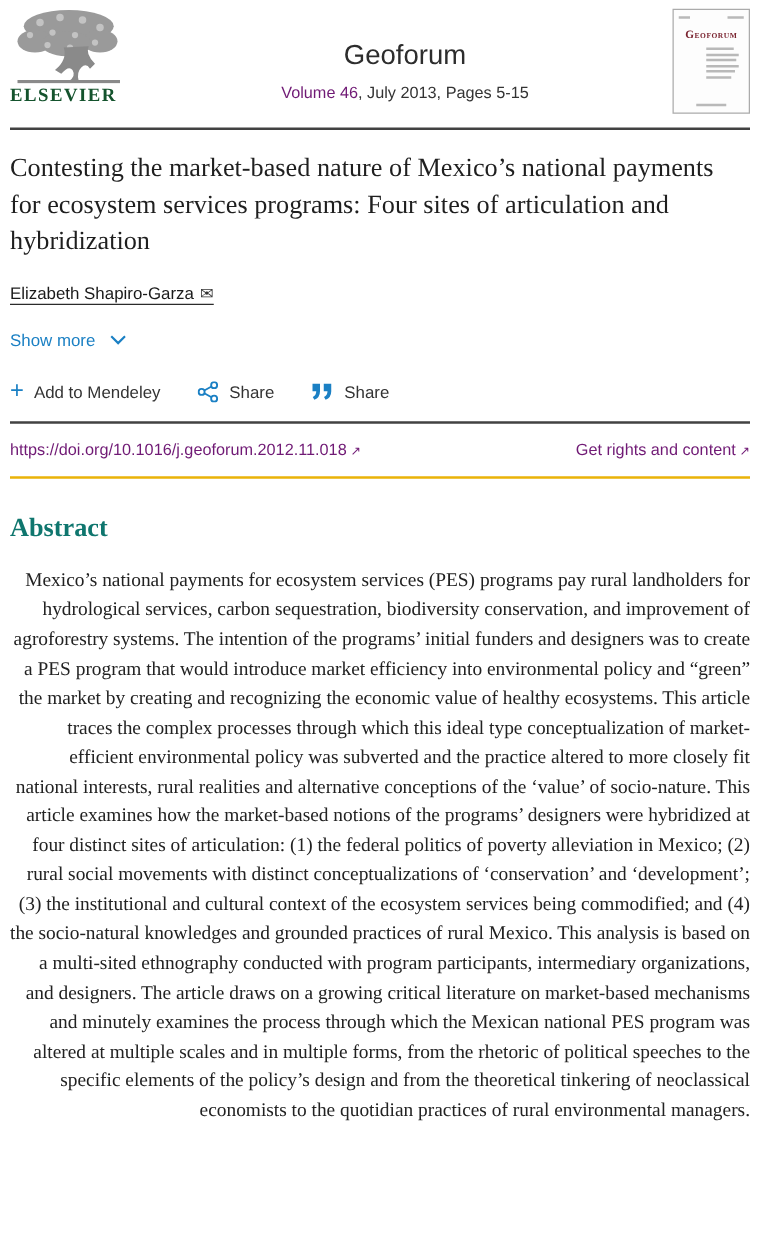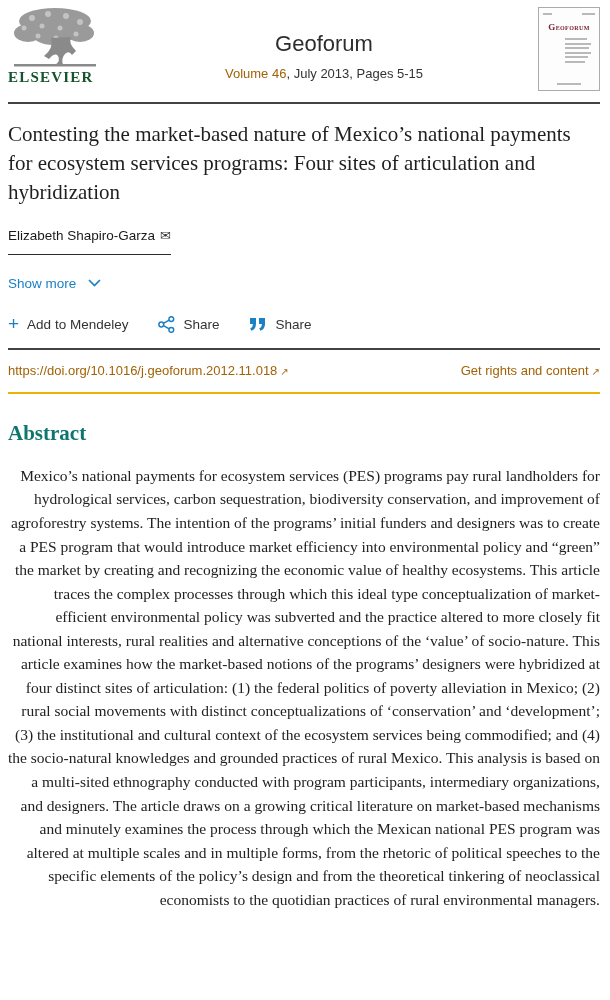--- a/index.html
+++ b/index.html
@@ -19,21 +19,21 @@
   }
   .logo-block { width:102px; cursor:pointer; }
   .logo-block svg { display:block; margin-left:2px; }
   .publisher {
     font-family:"Liberation Serif", serif; font-weight:bold;
     color:#14532d; font-size:15px; letter-spacing:1.2px; margin-top:1px;
   }
   .journal-meta { flex:1; text-align:center; padding-top:25px; }
   .journal-title { font-size:22px; color:#2d2d2d; cursor:pointer; }
   .issue-line { margin-top:9px; font-size:13px; color:#333; }
-  .link { color:#a16207; text-decoration:none; cursor:pointer; }
+  .link { color:#701a75; text-decoration:none; cursor:pointer; }
 
   .cover {
     width:62px; height:84px; border:1px solid #ababab; margin-top:1px;
     background:#fdfdfd; box-sizing:border-box; padding:5px 4px; cursor:pointer;
     display:flex; flex-direction:column;
   }
   .cover-top { display:flex; justify-content:space-between; margin-bottom:7px; }
   .bar { background:#b9b9b9; height:2px; }
   .cover-title {
     font-family:"Liberation Serif", serif; font-variant:small-caps;
@@ -45,21 +45,21 @@
   .cover-bottom { margin-top:auto; display:flex; justify-content:center; }
 
   
   .article-title {
     font-family:"Liberation Serif", serif; font-weight:normal;
     font-size:21px; line-height:1.38; color:#1f1f1f;
     margin:16px 0 0 0; max-width:580px;
   }
   .author-row { margin-top:19px; }
   .author {
-    display:inline-block; border-bottom:1px solid #2b2b2b; padding-bottom:11px;
+    display:inline-block; border-bottom:1px solid #2b2b2b; padding-bottom:1px;
     font-size:13.5px; color:#1a1a1a; cursor:pointer;
   }
   .envelope-icon { font-size:13px; margin-left:5px; color:#333; }
 
   .show-more {
     margin-top:21px; color:#1b80c4; font-size:13.5px;
     display:flex; align-items:center; gap:12px; width:max-content; cursor:pointer;
   }
 
   .actions {

